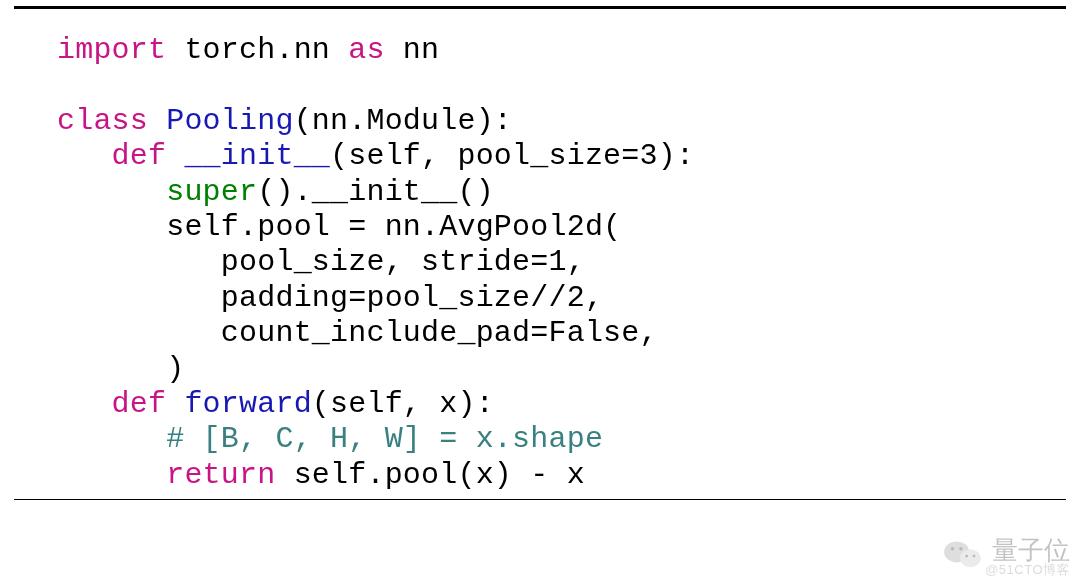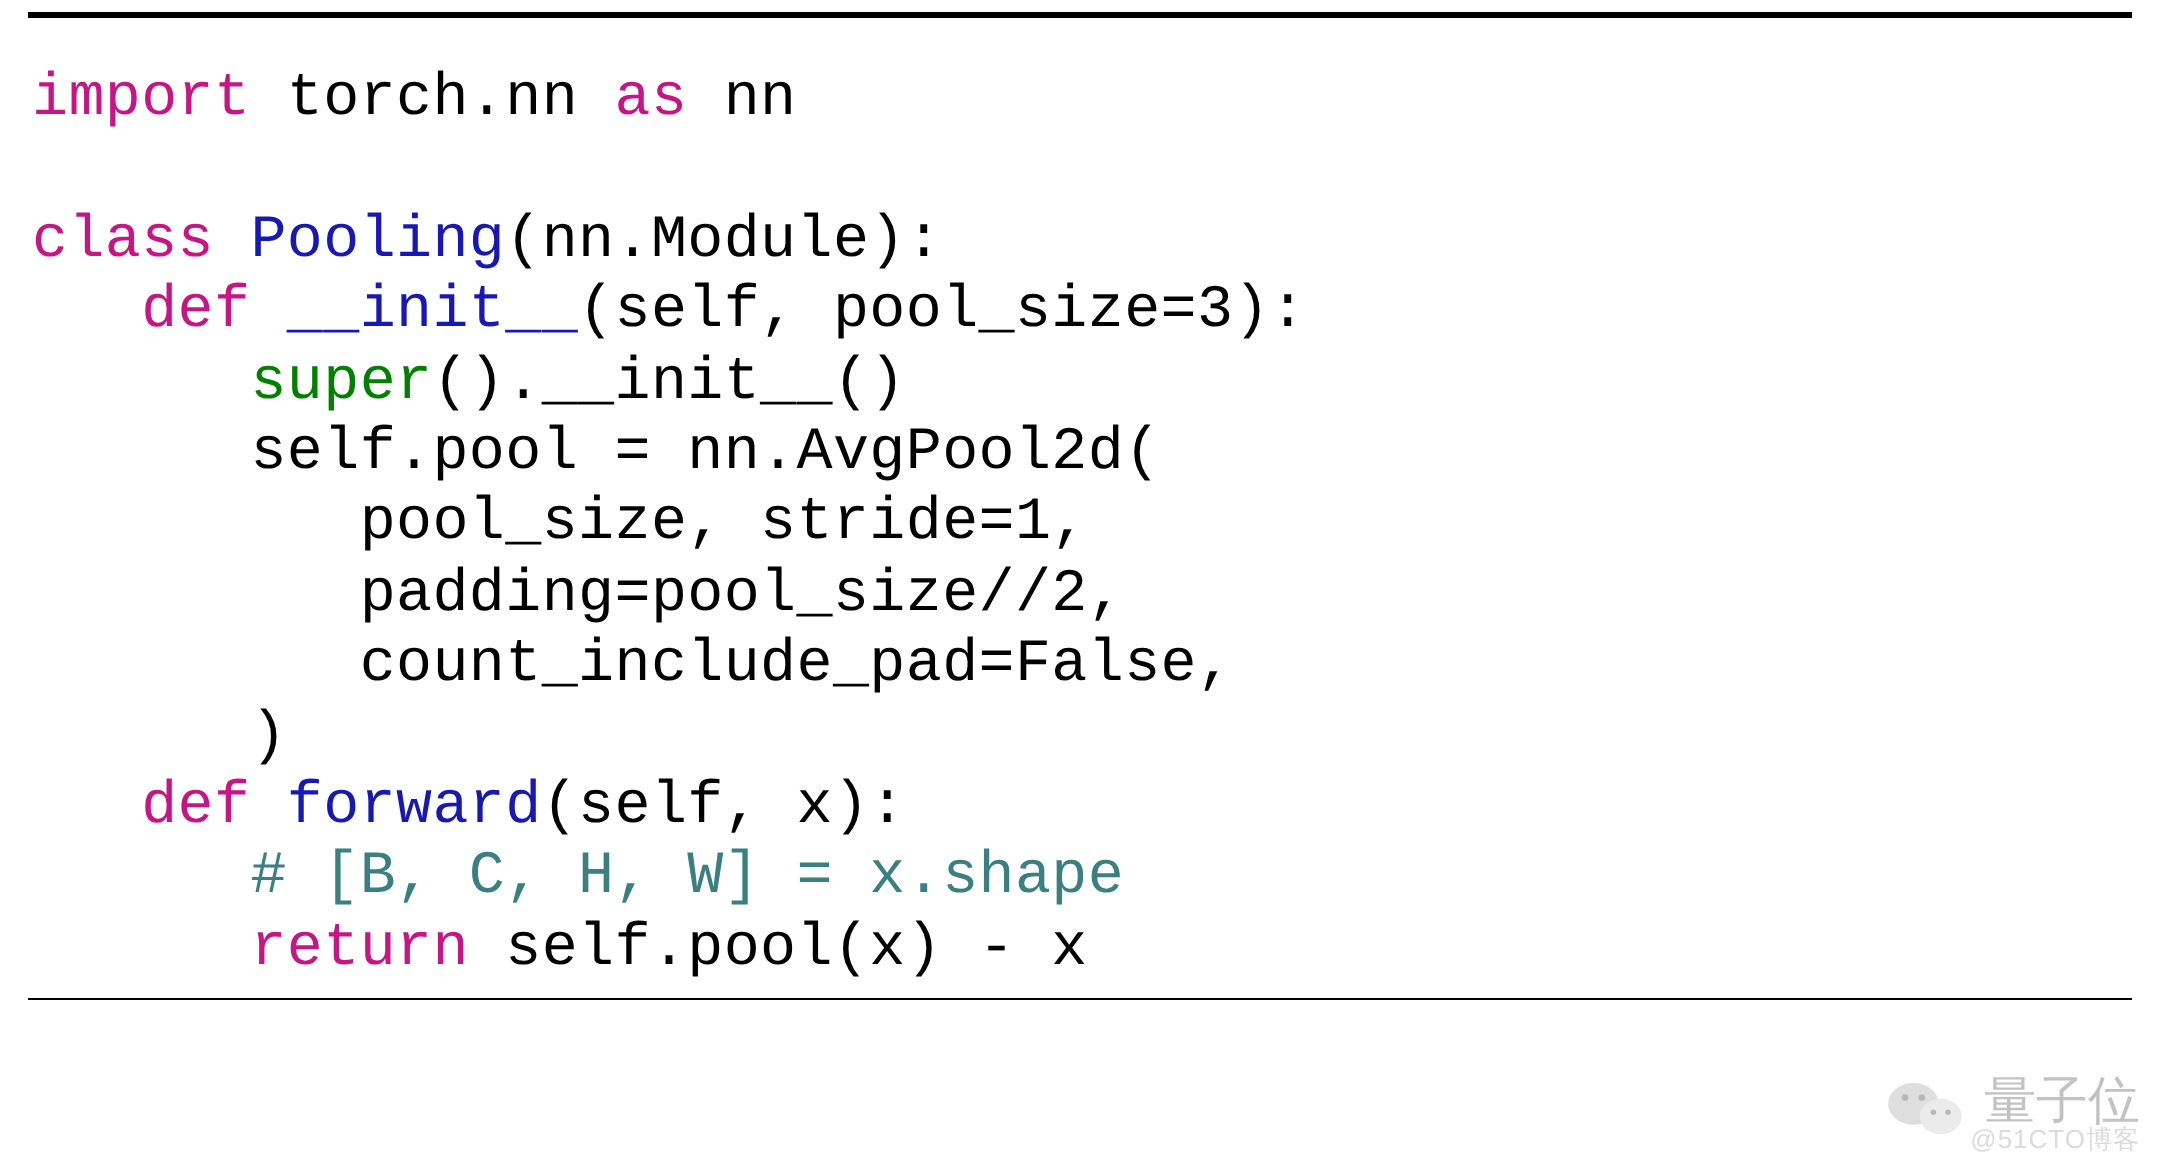--- a/index.html
+++ b/index.html
@@ -33,20 +33,21 @@
   }
   .title-line .bold { font-weight: bold; }
   .code-block {
     font-family: "Courier New", Courier, monospace;
     font-size: 30px;
     line-height: 1.18;
     white-space: pre;
     padding: 24px 2px 6px 2px;
     color: #000;
     letter-spacing: 0.2px;
+    margin-left: 41px;
   }
   .kw  { color: #008000; }      
   .nm  { color: #1818b3; }
   .cmt { color: #3a8080; }      
   .mag { color: #c71585; }      
 
   .watermark-row {
     position: absolute;
     right: 10px;
     bottom: 6px;

